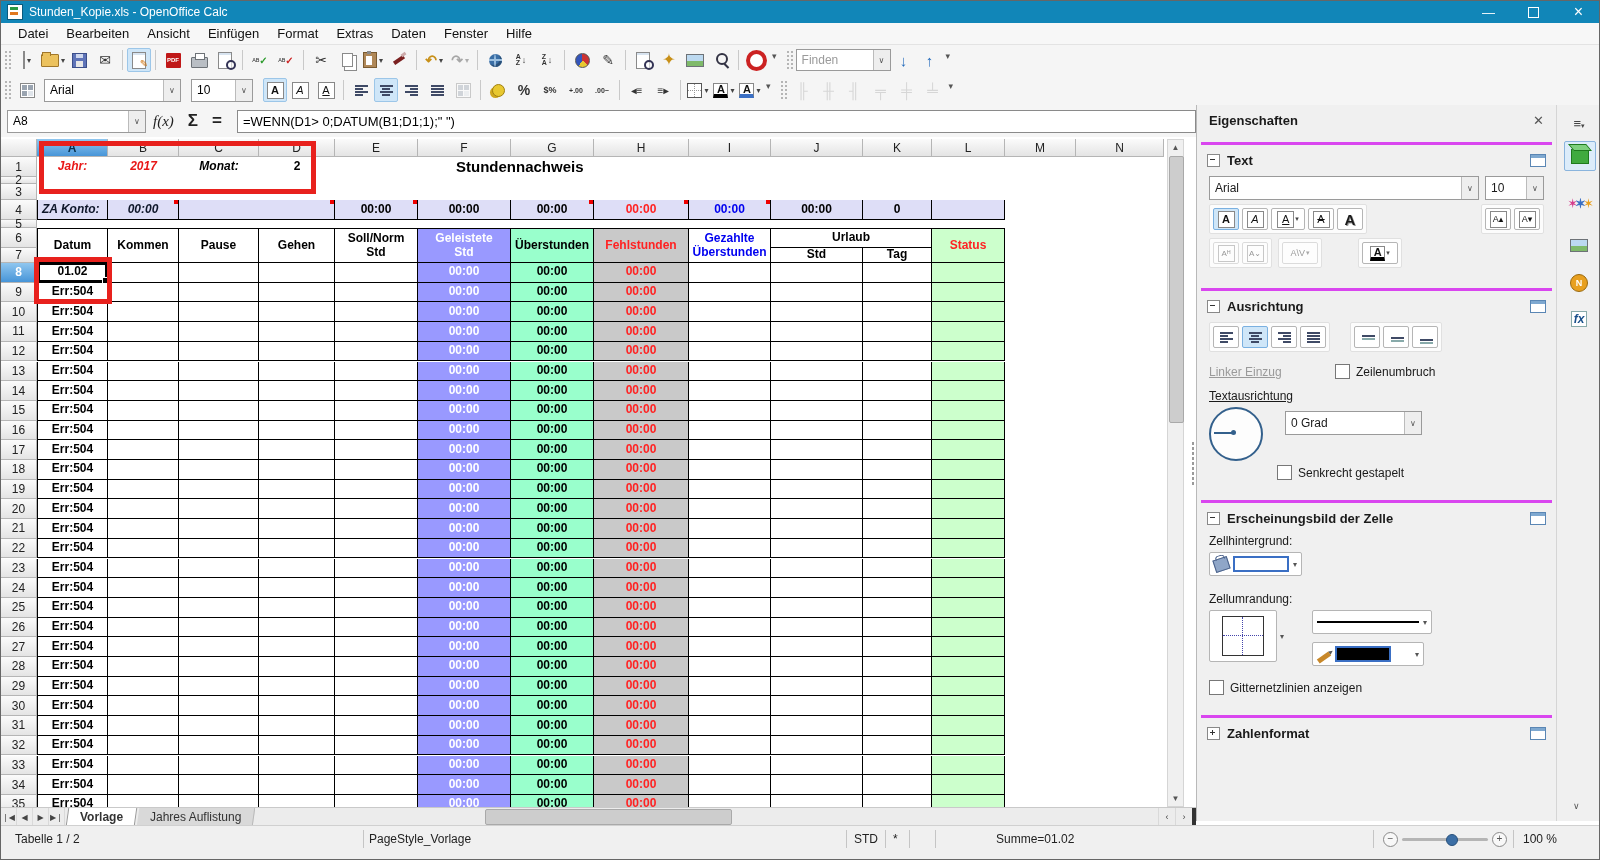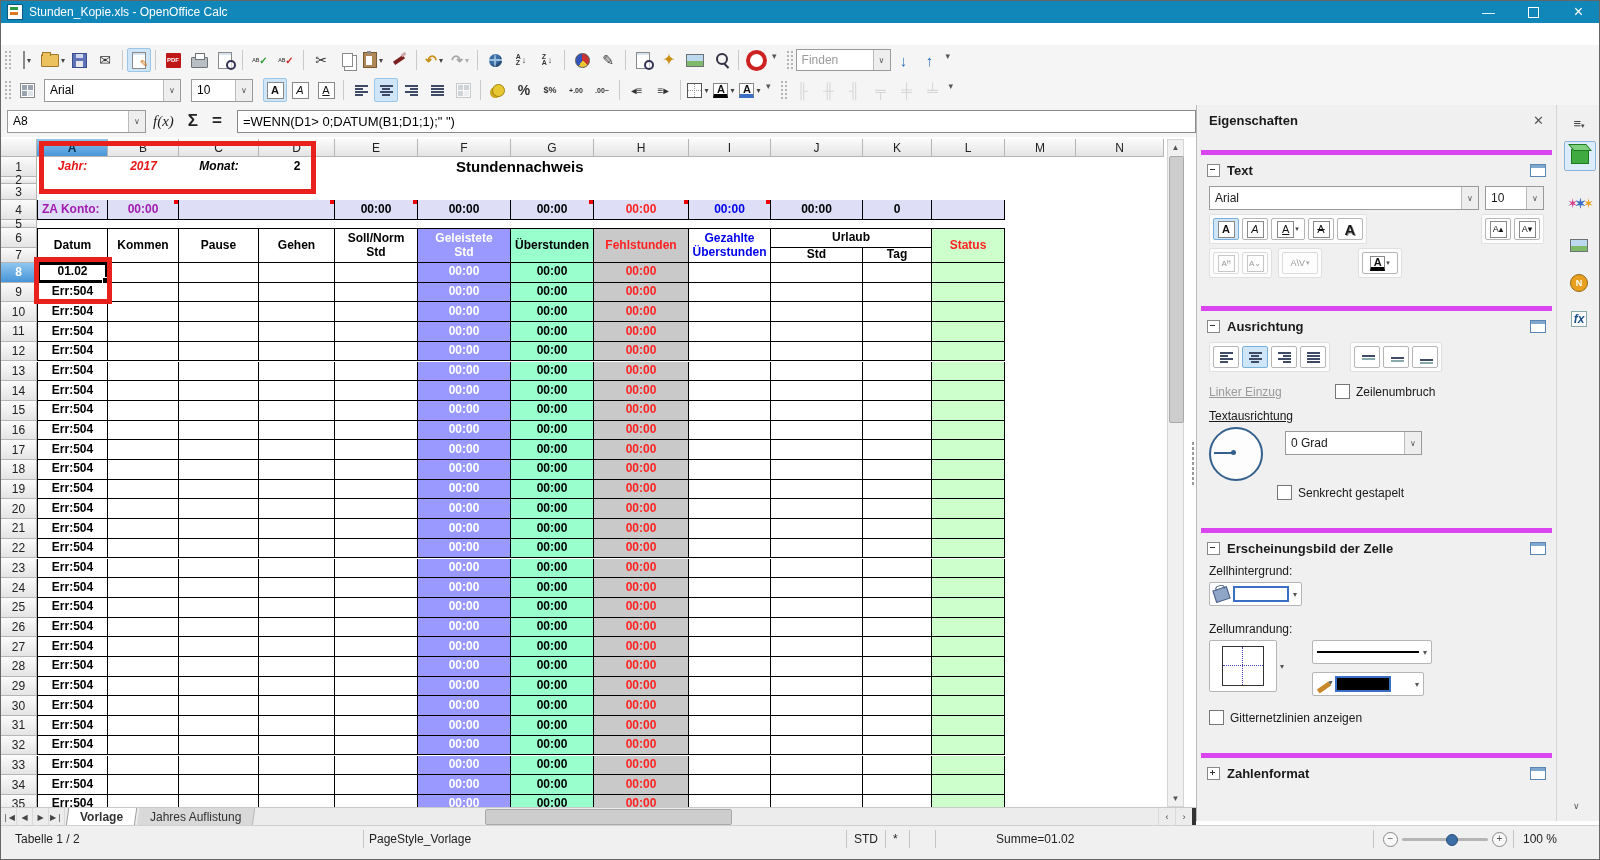--- a/index.html
+++ b/index.html
@@ -89,21 +89,21 @@
   .colhdr,.rowhdr,.corner{position:absolute;background:linear-gradient(#fbfbfb,#e4e4e4);border-right:1px solid #b5b5b5;border-bottom:1px solid #b5b5b5;box-sizing:border-box;display:flex;align-items:center;justify-content:center;font-size:12px;color:#222;}
   .colhdr.selhdr{background:linear-gradient(#8fc6ef,#4795d8);color:#08324f;font-weight:bold;}
   .rowhdr.selhdr{background:linear-gradient(#8fc6ef,#4795d8);color:#fff;font-weight:bold;}
   .cell{position:absolute;box-sizing:border-box;display:flex;align-items:center;justify-content:center;font-size:12px;font-weight:bold;color:#000;white-space:pre-line;text-align:center;line-height:1.15;}
   .bl{border-left:1px solid #000;} .br{border-right:1px solid #000;} .bt{border-top:1px solid #000;} .bb{border-bottom:1px solid #000;}
   .left{justify-content:flex-start;padding-left:4px;text-align:left;}
   .redit{color:#e81818;font-style:italic;} .blkit{font-style:italic;}
   .title{font-size:15px;justify-content:flex-start;padding-left:38px;}
   .blueb{color:#0000e0;}
   .lav{background:#dedef7;}
-  .grn{color:#a21caf;} .redtx{color:#ff2222;} .bluetx{color:#0000f0;}
+  .grn{color:#0f172a;font-style:italic;} .redtx{color:#ff2222;} .bluetx{color:#0000f0;}
   .cF{background:#9999ff;color:#fff;} .cG{background:#99ffcc;} .cH{background:#c9c9c9;color:#ff2222;} .cL{background:#ccffcc;}
   .whdr{background:#9999ff;color:#fff;} .ghdr{background:#99ffcc;} .gryhdr{background:#c9c9c9;color:#ff2222;} .lgrn{background:#ccffcc;color:#ff2222;}
   .sel{box-shadow:inset 0 0 0 2px #000;}
   .sel::after{content:"";position:absolute;right:-2px;bottom:-2px;width:5px;height:5px;background:#000;border:1px solid #fff;}
   .cm::before{content:"";position:absolute;right:0;top:0;width:4px;height:4px;background:#e00;}
   
   .vscroll{position:absolute;left:1166px;top:138px;width:17px;height:668px;background:#f0f0f0;border:1px solid #d5d5d5;box-sizing:border-box;}
   .varr{position:absolute;left:0;width:15px;height:15px;display:flex;align-items:center;justify-content:center;font-size:8px;color:#555;background:#f0f0f0;}
   .vthumb{position:absolute;left:1px;width:13px;background:#cdcdcd;border:1px solid #a9a9a9;border-radius:2px;}
   
@@ -121,21 +121,21 @@
   .sfield{position:absolute;top:0;height:26px;display:flex;align-items:center;}
   .ssep{position:absolute;top:4px;height:18px;width:1px;background:#c5c5c5;}
   .zoomwrap{position:absolute;top:0;height:26px;display:flex;align-items:center;gap:4px;}
   .zbtn{width:13px;height:13px;border-radius:50%;border:1px solid #8a8a8a;color:#555;font-size:10px;line-height:11px;text-align:center;background:#f8f8f8;}
   .ztrack{width:86px;height:3px;background:#b5b5b5;position:relative;border-radius:2px;}
   .zthumb{position:absolute;left:44px;top:-4px;width:10px;height:10px;background:#3b6ea5;border-radius:50%;border:1px solid #28517c;}
   
   .sidebar{position:absolute;left:1195px;top:104px;width:360px;height:716px;background:#f0f0f0;border-left:1px solid #b9b9b9;box-sizing:border-box;font-size:12px;color:#1a1a1a;overflow:hidden;}
   .sb-head{display:flex;align-items:center;padding:8px 12px 6px;font-weight:bold;font-size:13px;}
   .sb-close{margin-left:auto;color:#555;font-size:13px;font-weight:normal;}
-  .sb-sec{border-top:5px solid #d946ef;margin:16px 4px;padding:4px 4px 8px;position:relative;}
+  .sb-sec{border-top:3px solid #d946ef;margin:8px 4px;padding:4px 4px 8px;position:relative;}
   .sb-sec-h{display:flex;align-items:center;gap:7px;font-weight:bold;font-size:13px;padding:4px 2px;}
   .exp{width:11px;height:11px;border:1px solid #888;background:#fff;position:relative;flex:none;}
   .exp::before{content:"";position:absolute;left:2px;top:4px;width:5px;height:1px;background:#333;}
   .exp.plus::after{content:"";position:absolute;left:4px;top:2px;width:1px;height:5px;background:#333;}
   .dlg{margin-left:auto;width:14px;height:11px;border:1px solid #5a86b4;background:#fff;position:relative;}
   .dlg::before{content:"";position:absolute;left:0;top:0;width:14px;height:3px;background:#7ea8d0;}
   .sb-row{display:flex;align-items:center;gap:6px;margin:4px 4px;}
   .bgroup{background:#fcfcfc;border:1px solid #e0e0e0;border-radius:2px;padding:3px;display:flex;gap:3px;align-items:center;}
   .sbtn{width:24px;height:20px;border:1px solid #b5b5b5;border-radius:2px;background:#fff;display:flex;align-items:center;justify-content:center;font-size:12px;position:relative;}
   .sbtn.on{background:#cfe6f8;border-color:#7ab0e0;}
@@ -189,20 +189,31 @@
     <span class="titletext">Stunden_Kopie.xls - OpenOffice Calc</span>
     <span class="winbtns">
       <span class="winbtn">—</span>
       <span class="winbtn">
           <span class="ic-restore"></span>
         </span>
       <span class="winbtn" style="font-size:16px;">×</span>
     </span>
   </div>
 
+  <div class="menubar" id="menubar">
+      <span class="menuitem">Datei</span>
+      <span class="menuitem">Bearbeiten</span>
+      <span class="menuitem">Ansicht</span>
+      <span class="menuitem">Einfügen</span>
+      <span class="menuitem">Format</span>
+      <span class="menuitem">Extras</span>
+      <span class="menuitem">Daten</span>
+      <span class="menuitem">Fenster</span>
+      <span class="menuitem">Hilfe</span>
+    </div>
 
   <div class="tb tb1" id="tb1">
       <span class="grip"></span>
       <span class="tbi">
         <span class="gly"><span class="ic-page"></span></span>
         <span class="dd">▾</span>
       </span>
       <span class="tbi">
         <span class="ic-folder"></span>
         <span class="dd">▾</span>

